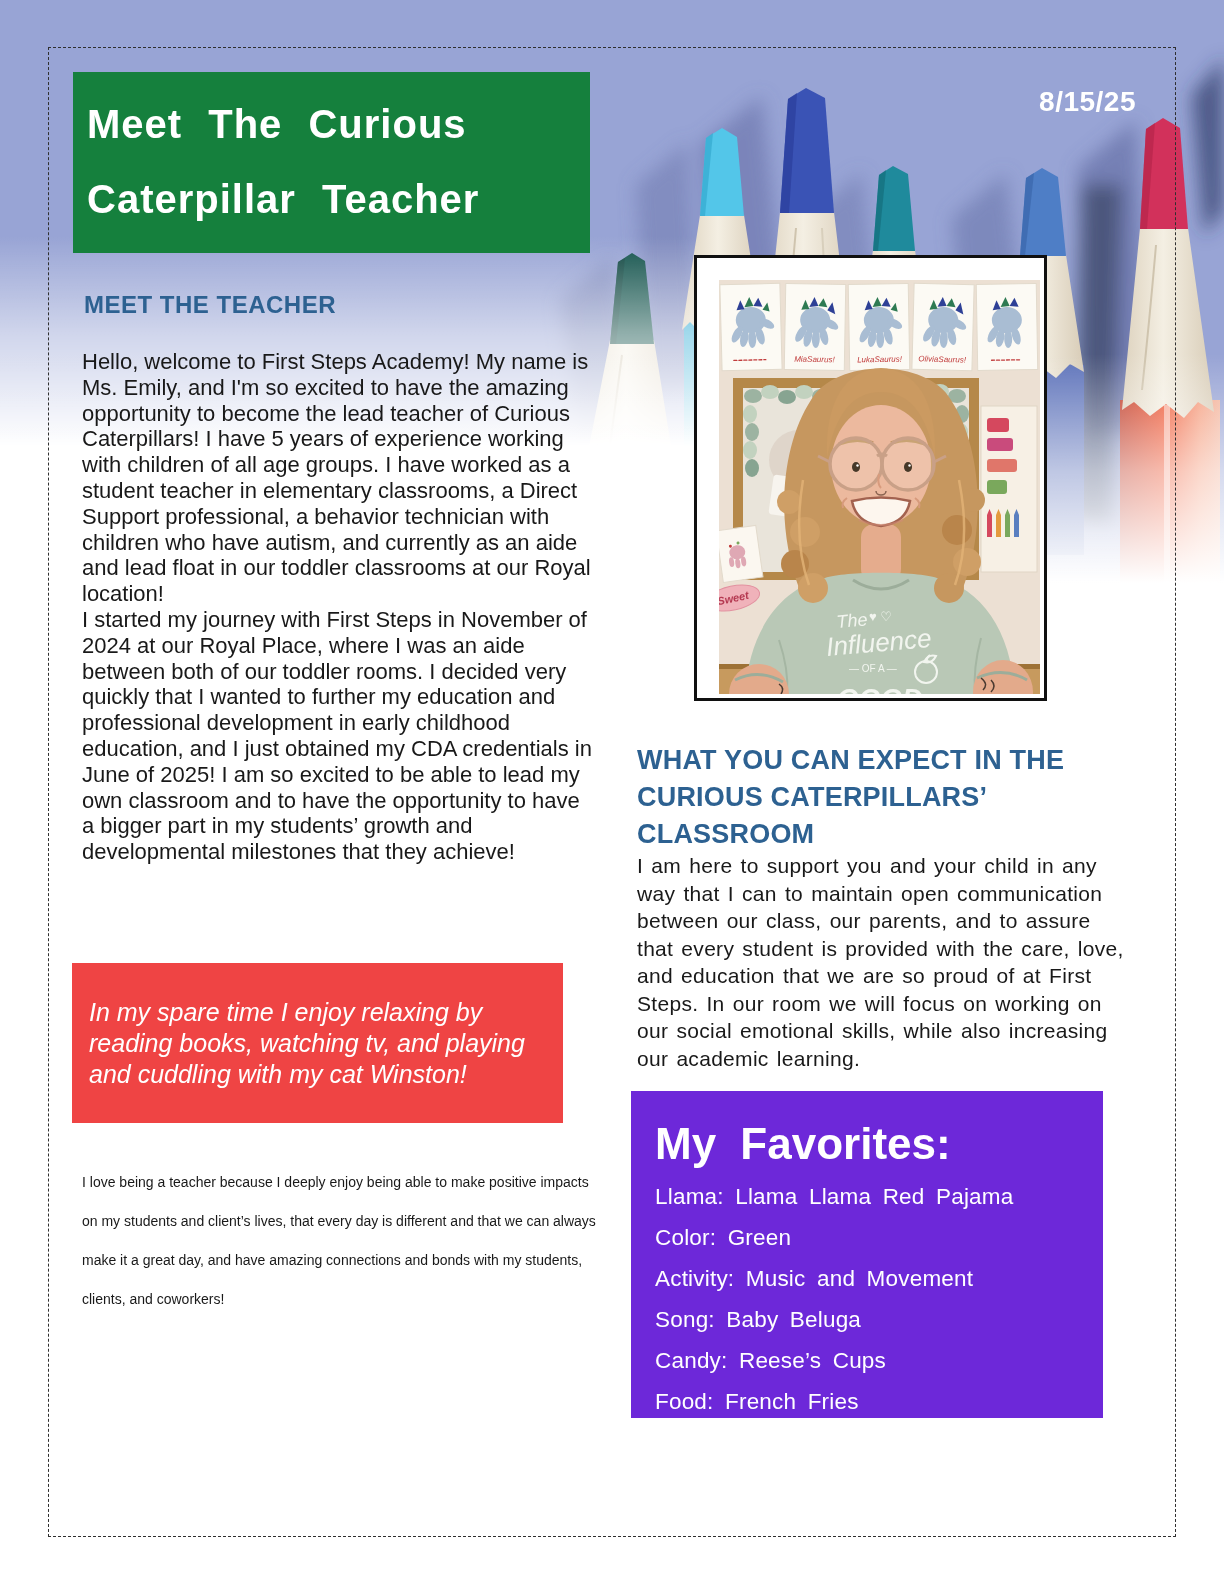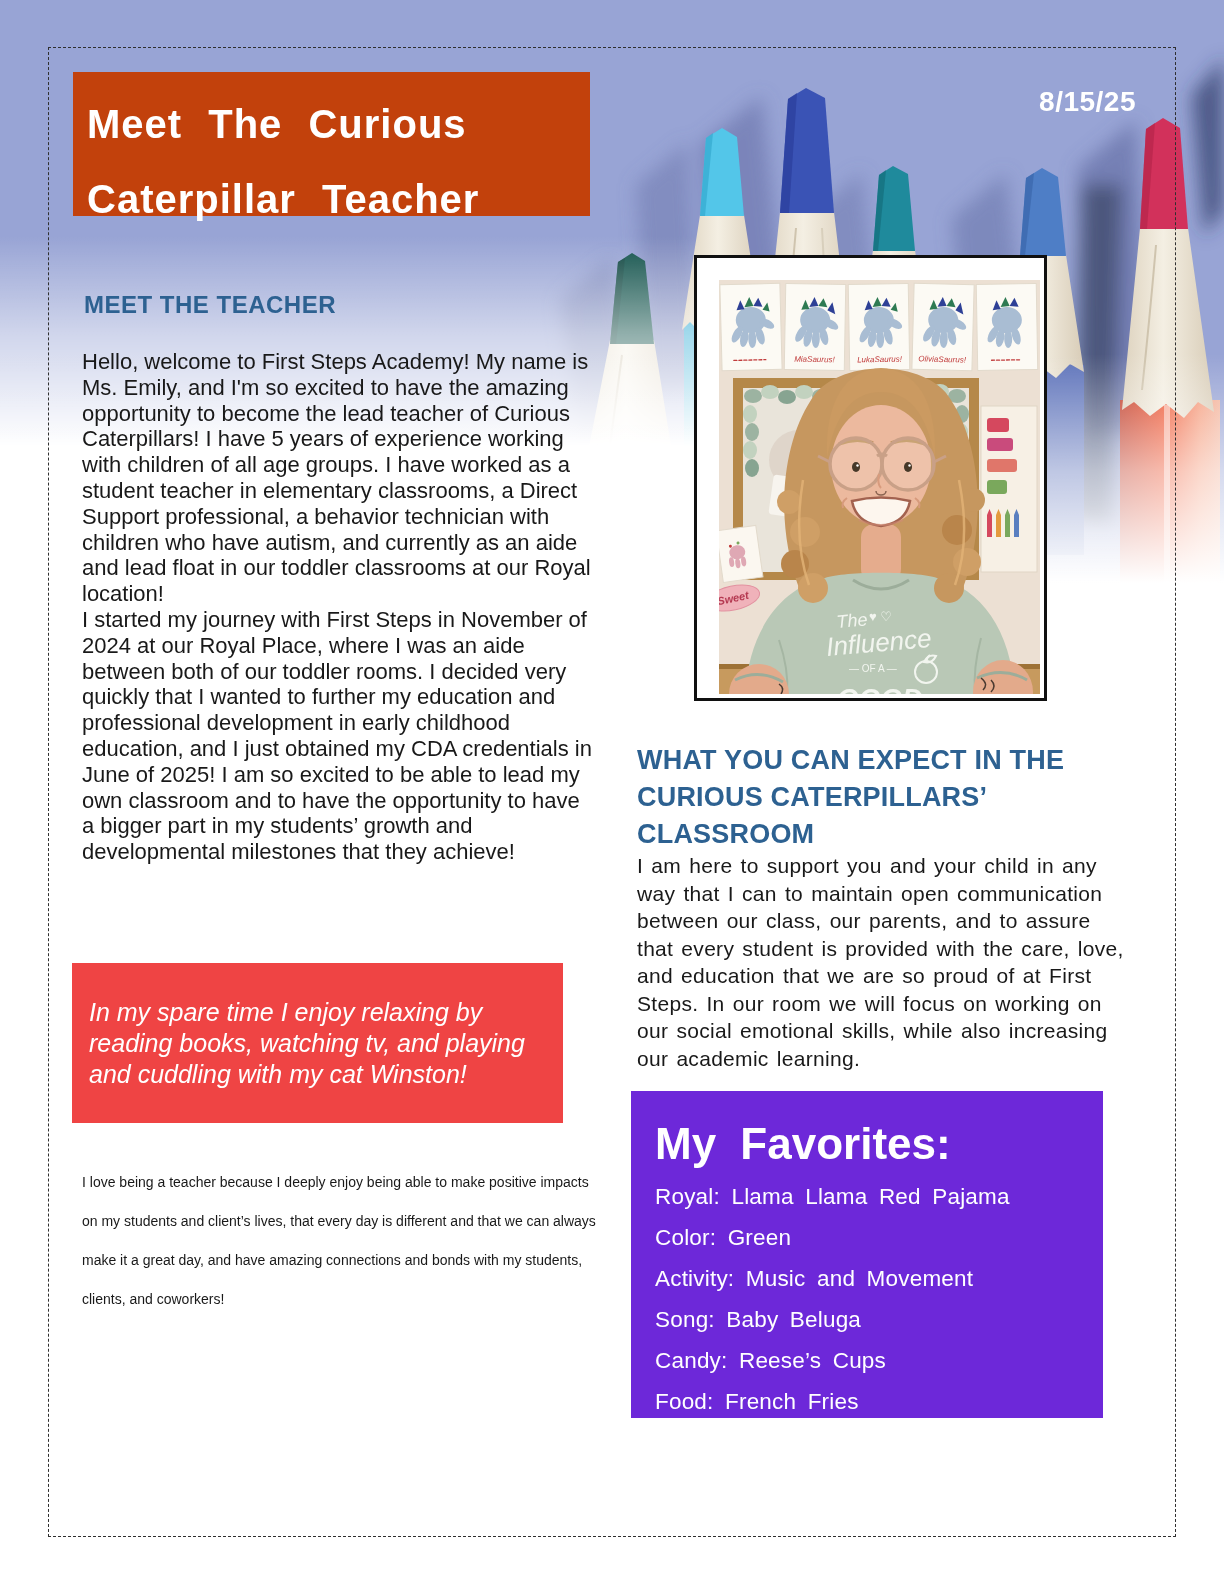--- a/index.html
+++ b/index.html
@@ -3,21 +3,21 @@
 <meta charset="utf-8">
 <style>
   html,body{margin:0;padding:0;background:#ffffff;}
   .page{position:relative;width:1224px;height:1584px;background:#ffffff;overflow:hidden;
         font-family:"Liberation Sans","DejaVu Sans",sans-serif;}
   .backdrop{position:absolute;left:0;top:0;width:1224px;height:620px;z-index:1;}
   .dashed-frame{position:absolute;left:48px;top:47px;width:1126px;height:1488px;
         border:1px dashed #2f2f2f;z-index:4;pointer-events:none;}
   .date{position:absolute;top:86px;right:88px;color:#ffffff;font-weight:bold;
         font-size:28px;z-index:6;letter-spacing:.5px;}
-  .banner{position:absolute;left:73px;top:72px;width:517px;height:144px;background:#c2410c;
+  .banner{position:absolute;left:73px;top:72px;width:517px;height:181px;background:#15803d;
         z-index:6;color:#ffffff;box-sizing:border-box;padding:15px 0 0 14px;}
   .banner-line{display:block;font-size:40px;font-weight:bold;line-height:75px;
         word-spacing:14px;letter-spacing:1px;white-space:nowrap;}
   .section-heading{position:absolute;color:#2d6191;font-weight:bold;z-index:6;}
   .meet-heading{left:84px;top:291px;font-size:24px;letter-spacing:.5px;text-align:center;}
   .expect-heading{left:637px;top:742px;font-size:27px;line-height:37px;letter-spacing:.2px;}
   .body-text{position:absolute;color:#191919;z-index:6;}
   .intro{left:82px;top:349px;width:516px;font-size:22px;line-height:25.8px;}
   .expect-body{left:637px;top:852px;width:492px;font-size:21px;line-height:27.5px;
         letter-spacing:.3px;word-spacing:2px;}
@@ -364,21 +364,21 @@
   <div class="body-text expect-body">I am here to support you and your child in any way that I can to maintain open communication between our class, our parents, and to assure that every student is provided with the care, love, and education that we are so proud of at First Steps. In our room we will focus on working on our social emotional skills, while also increasing our academic learning.</div>
 
   <div class="note-box">
     <p class="note-text">In my spare time I enjoy relaxing by reading books, watching tv, and playing and cuddling with my cat Winston!</p>
   </div>
 
   <div class="body-text love-para">I love being a teacher because I deeply enjoy being able to make positive impacts on my students and client’s lives, that every day is different and that we can always make it a great day, and have amazing connections and bonds with my students, clients, and coworkers!</div>
 
   <div class="fav-box">
     <div class="fav-title">My Favorites:</div>
-    <div class="fav-item"><span>Royal:</span> <span>Llama Llama Red Pajama</span></div>
+    <div class="fav-item"><span>Llama:</span> <span>Llama Llama Red Pajama</span></div>
     <div class="fav-item"><span>Color:</span> <span>Green</span></div>
     <div class="fav-item"><span>Activity:</span> <span>Music and Movement</span></div>
     <div class="fav-item"><span>Song:</span> <span>Baby Beluga</span></div>
     <div class="fav-item"><span>Candy:</span> <span>Reese’s Cups</span></div>
     <div class="fav-item"><span>Food:</span> <span>French Fries</span></div>
   </div>
 
 </div>
 
 </body></html>

